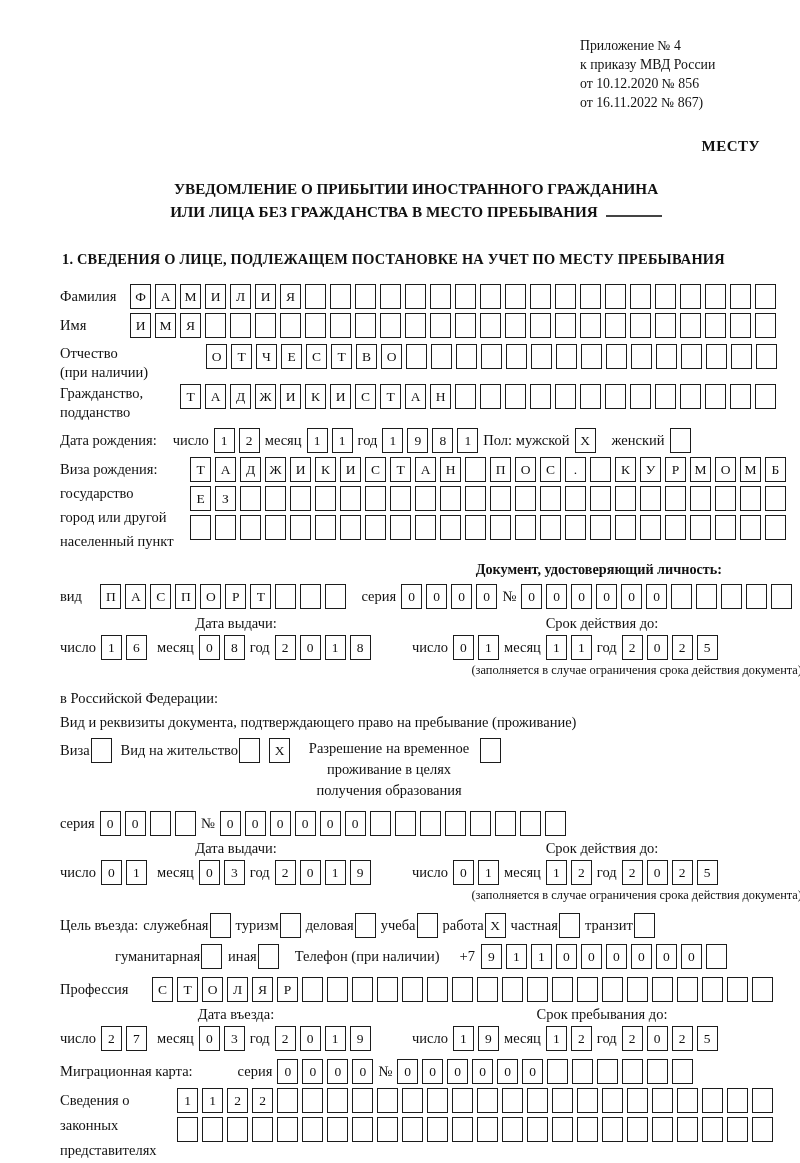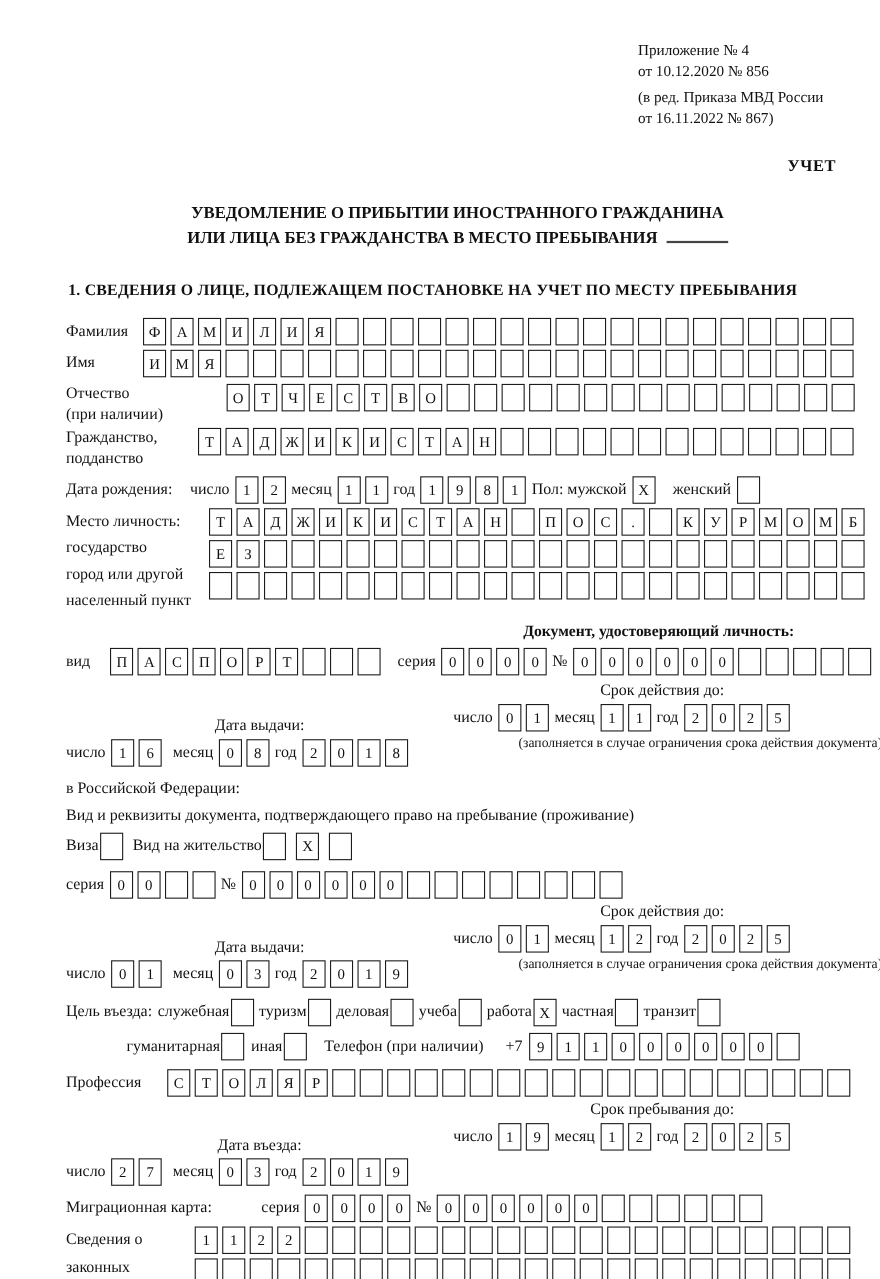--- a/index.html
+++ b/index.html
@@ -35,46 +35,46 @@
   .w117 { width:117px; flex:none; }
   .w92 { width:92px; flex:none; }
   .colrows { display:flex; flex-direction:column; gap:4px; }
 
   .inline-fields { display:flex; align-items:center; gap:5px; margin-bottom:4px; }
   .inline-fields .sp { width:6px; }
 
   .center-bold { text-align:right; font-weight:bold; margin:8px 70px 6px 0; font-size:14.2px; }
 
   .dates-row { display:flex; margin-top:6px; }
-  .date-block-l { width:352px; flex:none;margin-top:32px; }
+  .date-block-l { width:352px; flex:none; }
   .date-block-r { width:380px; flex:none; }
   .date-head { text-align:center; margin-bottom:3px; }
   .date-fields { display:flex; align-items:center; gap:5px; }
   .note { font-size:12.4px; margin-top:3px; white-space:nowrap; text-align:right; margin-right:-10px; }
 
   .intro { margin-top:8px; line-height:24px; }
   .opt-row { display:flex; align-items:flex-start; gap:9px; margin-top:4px; margin-bottom:10px; }
   .opt { display:flex; align-items:flex-start; gap:1px; }
   .opt .txt { line-height:25px; }
   .opt .txt2 { width:196px; text-align:center; line-height:21px; }
   .opt .txt3 { width:180px; text-align:center; line-height:21px; }
 
   .purpose-line { display:flex; align-items:center; gap:5px; margin-top:10px; }
   .purpose-line2 { display:flex; align-items:center; gap:6px; margin-top:6px; margin-left:55px; }
 </style>
 </head>
 <body>
 
 <div class="hdr-block">
   <div>Приложение № 4</div>
+  <div>к приказу МВД России</div>
   <div>от 10.12.2020 № 856</div>
-  <div class="rev">(в ред. Приказа МВД России</div>
   <div>от 16.11.2022 № 867)</div>
 </div>
-<div class="forma">УЧЕТ</div>
+<div class="forma">МЕСТУ</div>
 
 <div class="title">
   <div>УВЕДОМЛЕНИЕ О ПРИБЫТИИ ИНОСТРАННОГО ГРАЖДАНИНА</div>
   <div><span>ИЛИ ЛИЦА БЕЗ ГРАЖДАНСТВА В МЕСТО ПРЕБЫВАНИЯ</span><span class="blank-line"></span></div>
 </div>
 
 <div class="sec-head">1. СВЕДЕНИЯ О ЛИЦЕ, ПОДЛЕЖАЩЕМ ПОСТАНОВКЕ НА УЧЕТ ПО МЕСТУ ПРЕБЫВАНИЯ</div>
 
 <div class="row">
   <span class="lbl w70">Фамилия</span>
@@ -231,21 +231,21 @@
     </span>
   <span class="sp"></span>
   <span class="lbl">женский</span>
   <span class="cells">
       <span class="cell"></span>
     </span>
 </div>
 
 <div class="row" style="margin-top:4px; margin-bottom:0;">
   <span class="w130">
-    <div class="lbl2" style="line-height:24px;">Место личность:</div>
+    <div class="lbl2" style="line-height:24px;">Виза рождения:</div>
     <div class="lbl2" style="line-height:24px;">государство</div>
     <div class="lbl2" style="line-height:24px;">город или другой</div>
     <div class="lbl2" style="line-height:24px;">населенный пункт</div>
   </span>
   <span class="colrows">
     <span class="cells">
         <span class="cell">Т</span>
         <span class="cell">А</span>
         <span class="cell">Д</span>
         <span class="cell">Ж</span>
@@ -429,20 +429,21 @@
     <span class="cells">
         <span class="cell"></span>
       </span>
   </span>
   <span class="opt">
     <span class="cells">
         <span class="cell">X</span>
       </span>
   </span>
   <span class="opt">
+    <span class="txt3">Разрешение на временное проживание в целях получения образования</span>
     <span class="cells">
         <span class="cell"></span>
       </span>
   </span>
 </div>
 
 <div class="inline-fields">
   <span class="lbl">серия</span>
   <span class="cells">
       <span class="cell">0</span>

